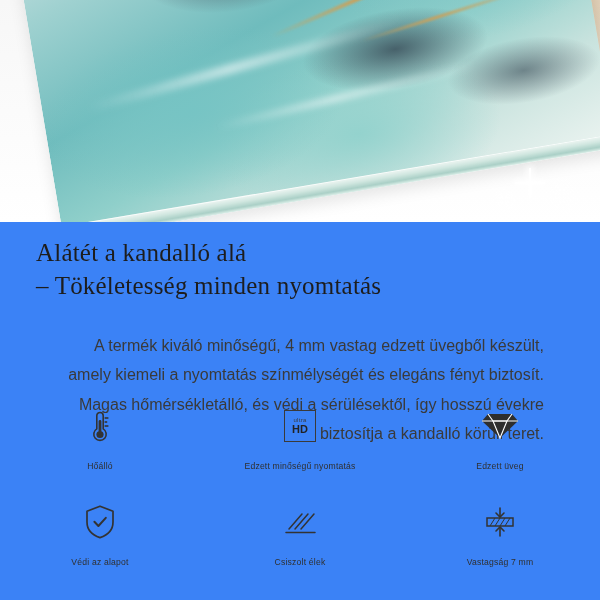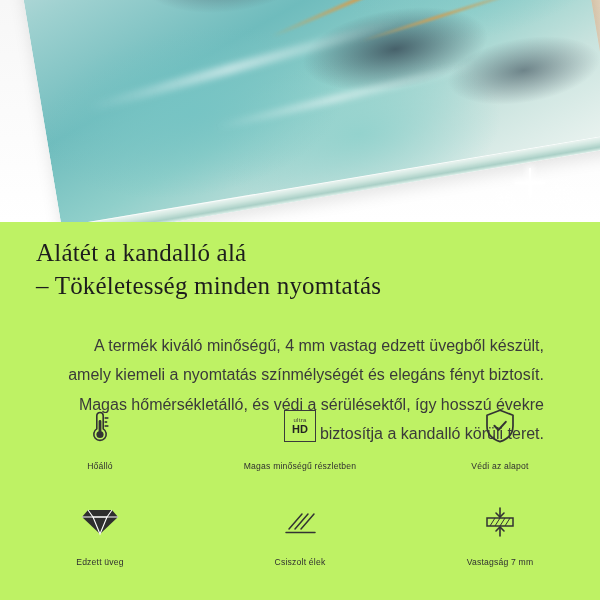--- a/index.html
+++ b/index.html
@@ -11,21 +11,21 @@
     height: 600px;
     overflow: hidden;
     background: #ffffff;
     font-family: "Liberation Sans", sans-serif;
     color: #222;
   }
   .page {
     position: relative;
     width: 600px;
     height: 600px;
-    background: #bef264;
+    background: #3b82f6;
   }
 
   
   .hero {
     position: relative;
     width: 600px;
     height: 222px;
     overflow: hidden;
     background: #fdfdfd;
   }
@@ -232,43 +232,43 @@
       <div class="feature-label">Hőálló</div>
     </div>
 
     <div class="feature">
       <div class="feature-icon">
         <div class="ultrahd">
           <span class="u">ultra</span>
           <span class="hd">HD</span>
         </div>
       </div>
-      <div class="feature-label">Magas minőségű részletben</div>
-    </div>
-
-    <div class="feature">
-      <div class="feature-icon">
-        <svg width="34" height="38" viewBox="0 0 34 38" aria-hidden="true">
-          <path d="M17 3.2 L30 8.2 V19 c0 8.2-5.6 13.2-13 15.6C9.6 32.2 4 27.2 4 19 V8.2 Z" fill="none" stroke="#333" stroke-width="1.7" stroke-linejoin="round"></path>
-          <path d="M11.4 18.8 l4 4.2 l7.4-8.2" fill="none" stroke="#333" stroke-width="2" stroke-linecap="round" stroke-linejoin="round"></path>
-        </svg>
-      </div>
-      <div class="feature-label">Védi az alapot</div>
+      <div class="feature-label">Edzett minőségű nyomtatás</div>
     </div>
 
     <div class="feature">
       <div class="feature-icon">
         <svg width="38" height="32" viewBox="0 0 38 32" aria-hidden="true">
           <path d="M7 4 h24 l6 7 -18 17 L1 11 Z" fill="#2e2e2e"></path>
           <path d="M7 4 l5 7 h14 l5 -7" fill="none" stroke="#ffffff" stroke-width="1.1"></path>
           <path d="M12 11 l7 17 l7 -17" fill="none" stroke="#ffffff" stroke-width="1.1"></path>
           <path d="M1 11 h36" fill="none" stroke="#ffffff" stroke-width="1.1"></path>
         </svg>
       </div>
       <div class="feature-label">Edzett üveg</div>
+    </div>
+
+    <div class="feature">
+      <div class="feature-icon">
+        <svg width="34" height="38" viewBox="0 0 34 38" aria-hidden="true">
+          <path d="M17 3.2 L30 8.2 V19 c0 8.2-5.6 13.2-13 15.6C9.6 32.2 4 27.2 4 19 V8.2 Z" fill="none" stroke="#333" stroke-width="1.7" stroke-linejoin="round"></path>
+          <path d="M11.4 18.8 l4 4.2 l7.4-8.2" fill="none" stroke="#333" stroke-width="2" stroke-linecap="round" stroke-linejoin="round"></path>
+        </svg>
+      </div>
+      <div class="feature-label">Védi az alapot</div>
     </div>
 
     <div class="feature">
       <div class="feature-icon">
         <svg width="36" height="30" viewBox="0 0 36 30" aria-hidden="true">
           <g stroke="#333" stroke-width="1.5" stroke-linecap="round">
             <line x1="7" y1="22" x2="20" y2="7"></line>
             <line x1="13" y1="22" x2="26" y2="7"></line>
             <line x1="19" y1="22" x2="32" y2="7"></line>
           </g>

